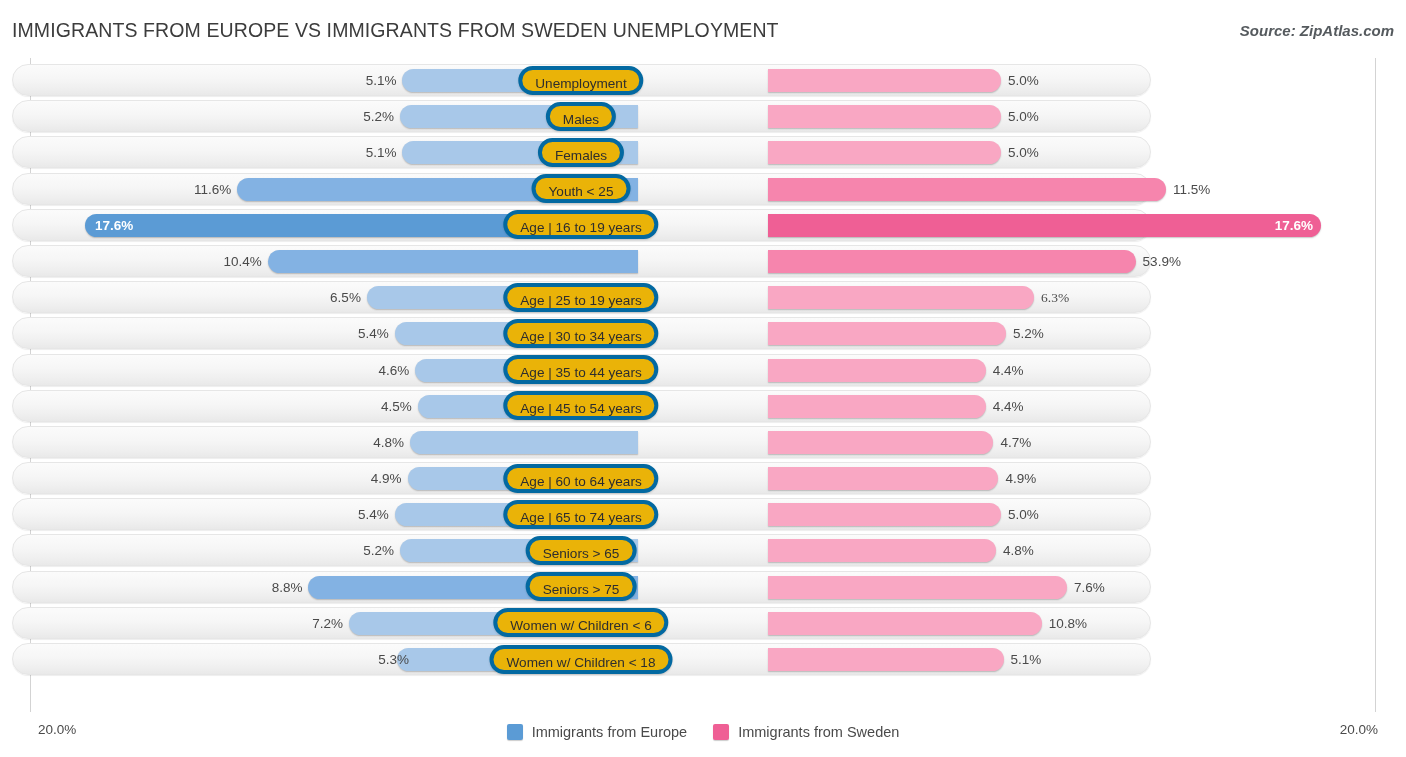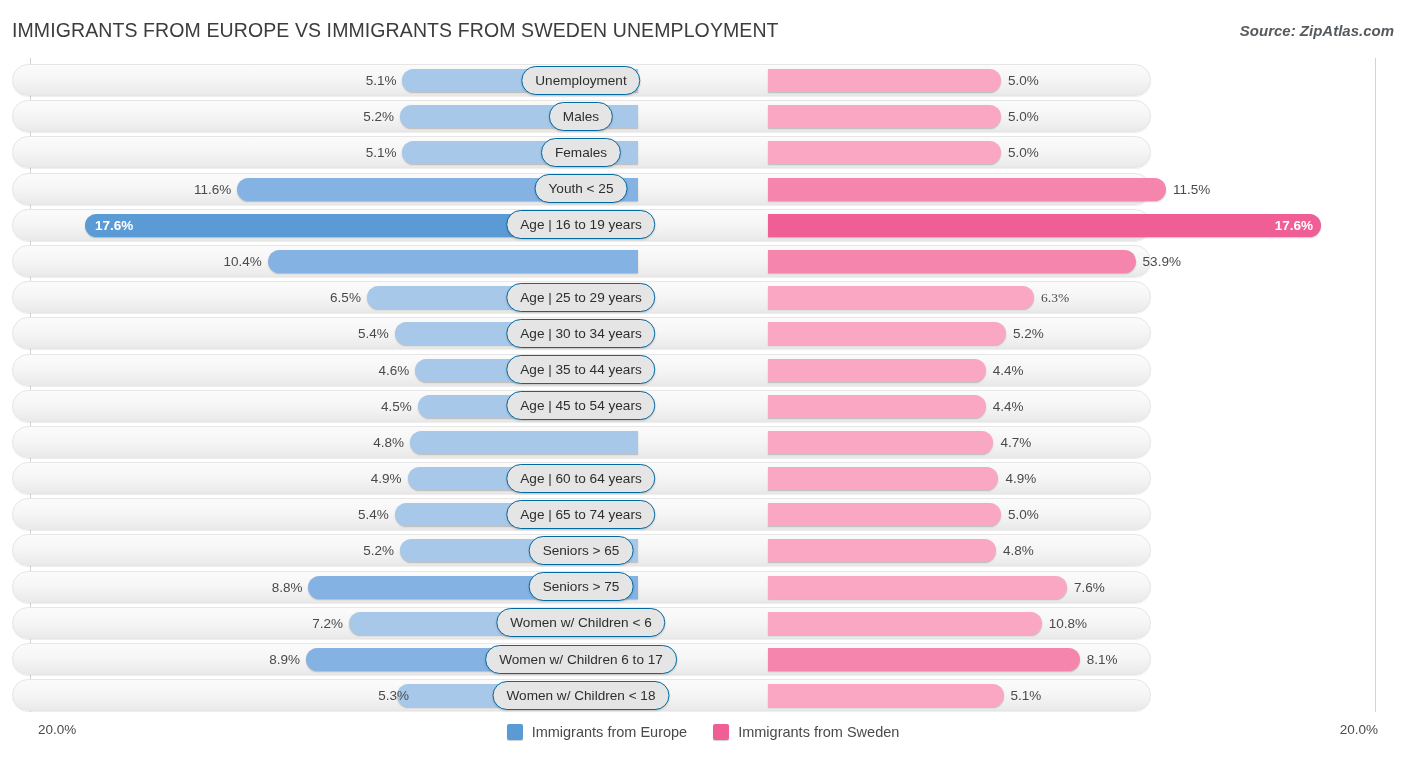--- a/index.html
+++ b/index.html
@@ -95,22 +95,22 @@
   }
   .val.inside { color: #ffffff; font-weight: bold; }
 
   .center-pill {
     position: absolute;
     top: 3.5px;
     left: 50%;
     transform: translateX(-50%);
     height: 29px;
     padding: 0 13px;
-    background: #e5e5e5;
-    border: 1px solid #0369a1;
+    background: #eab308;
+    border: 4px solid #0369a1;
     border-radius: 15px;
     font-size: 13.6px;
     color: #2e2e2e;
     line-height: 27px;
     white-space: nowrap;
     box-shadow: 0 1px 2px rgba(0,0,0,0.16);
     z-index: 4;
   }
 
   
@@ -211,21 +211,21 @@
         <div class="bar right" style="left: 768px; width: 367.62px; background: rgb(246, 133, 173);"></div>
         <div class="val" style="left: 219.84px; width: 42px; text-align: right;">10.4%</div>
         <div class="val" style="left: 1142.62px;">53.9%</div>
       </div>
       <div class="row">
         <div class="track"></div>
         <div class="bar left" style="left: 366.9px; width: 271.1px; background: rgb(168, 200, 233);"></div>
         <div class="bar right" style="left: 768px; width: 266.02px; background: rgb(249, 167, 195);"></div>
         <div class="val" style="left: 318.9px; width: 42px; text-align: right;">6.5%</div>
         <div class="val" style="left: 1041.02px; font-family: Liberation Serif, serif;">6.3%</div>
-        <div class="center-pill">Age | 25 to 29 years</div>
+        <div class="center-pill">Age | 25 to 19 years</div>
       </div>
       <div class="row">
         <div class="track"></div>
         <div class="bar left" style="left: 394.84px; width: 243.16px; background: rgb(168, 200, 233);"></div>
         <div class="bar right" style="left: 768px; width: 238.08px; background: rgb(249, 167, 195);"></div>
         <div class="val" style="left: 346.84px; width: 42px; text-align: right;">5.4%</div>
         <div class="val" style="left: 1013.08px;">5.2%</div>
         <div class="center-pill">Age | 30 to 34 years</div>
       </div>
       <div class="row">
@@ -283,28 +283,20 @@
         <div class="val" style="left: 1074.04px;">7.6%</div>
         <div class="center-pill">Seniors &gt; 75</div>
       </div>
       <div class="row">
         <div class="track"></div>
         <div class="bar left" style="left: 349.12px; width: 288.88px; background: rgb(168, 200, 233);"></div>
         <div class="bar right" style="left: 768px; width: 273.64px; background: rgb(249, 167, 195);"></div>
         <div class="val" style="left: 301.12px; width: 42px; text-align: right;">7.2%</div>
         <div class="val" style="left: 1048.64px;">10.8%</div>
         <div class="center-pill">Women w/ Children &lt; 6</div>
-      </div>
-      <div class="row">
-        <div class="track"></div>
-        <div class="bar left" style="left: 305.94px; width: 332.06px; background: rgb(131, 178, 227);"></div>
-        <div class="bar right" style="left: 768px; width: 311.74px; background: rgb(246, 133, 173);"></div>
-        <div class="val" style="left: 257.94px; width: 42px; text-align: right;">8.9%</div>
-        <div class="val" style="left: 1086.74px;">8.1%</div>
-        <div class="center-pill">Women w/ Children 6 to 17</div>
       </div>
       <div class="row">
         <div class="track"></div>
         <div class="bar left" style="left: 397.38px; width: 240.62px; background: rgb(168, 200, 233);"></div>
         <div class="bar right" style="left: 768px; width: 235.54px; background: rgb(249, 167, 195);"></div>
         <div class="val" style="left: 367px; width: 42px; text-align: right;">5.3%</div>
         <div class="val" style="left: 1010.54px;">5.1%</div>
         <div class="center-pill">Women w/ Children &lt; 18</div>
       </div>
     </div>

